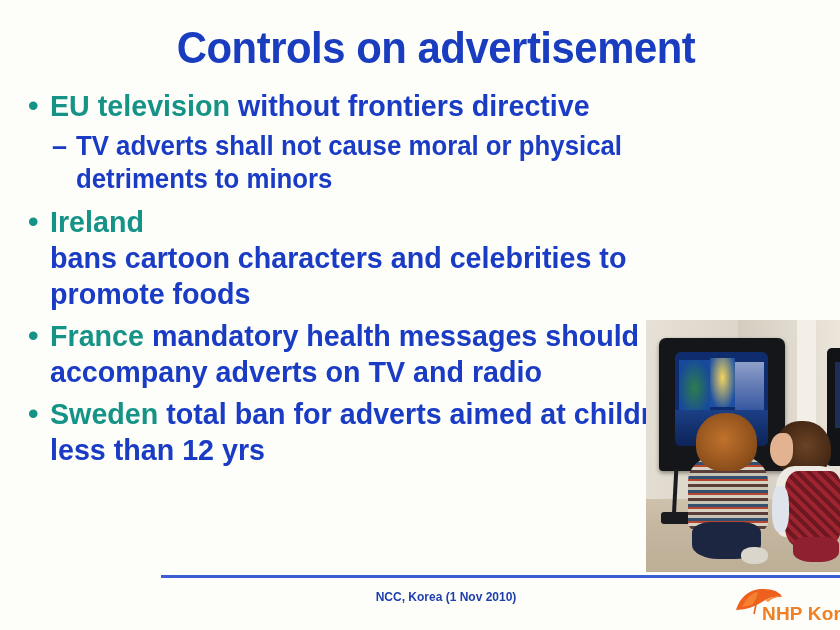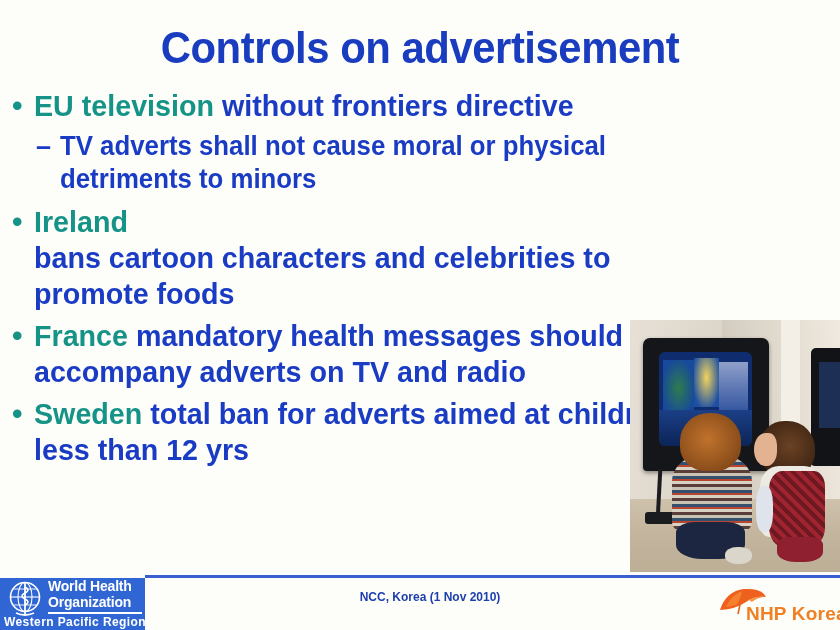--- a/index.html
+++ b/index.html
@@ -10,21 +10,21 @@
     width: 840px;
     height: 630px;
     background: #fdfefa;
     font-family: "Liberation Sans", sans-serif;
     overflow: hidden;
     position: relative;
   }
 
   #slide {
     position: absolute;
-    left: 0; top: 0;
+    left: 16px; top: 0;
     width: 736px;
     height: 630px;
     background: #fdfefa;
     padding-left: 27px;
   }
 
   
   #title {
     position: absolute;
     left: 0;
@@ -370,38 +370,20 @@
     <div class="ph-kid2-arm"></div>
     <div class="ph-kid2-leg"></div>
     <div class="ph-kid1-body"></div>
     <div class="ph-kid1-hair"></div>
     <div class="ph-kid1-pants"></div>
     <div class="ph-kid1-shoe"></div>
   </div>
 
   <div id="footer-rule"></div>
 
-  <div id="who-logo">
-    <svg class="who-emblem" viewBox="0 0 42 36">
-      <circle cx="21" cy="17" r="14.5" fill="none" stroke="#ffffff" stroke-width="1.6"></circle>
-      <ellipse cx="21" cy="17" rx="7" ry="14.5" fill="none" stroke="#ffffff" stroke-width="1.1"></ellipse>
-      <line x1="6.5" y1="17" x2="35.5" y2="17" stroke="#ffffff" stroke-width="1.1"></line>
-      <line x1="9" y1="9" x2="33" y2="9" stroke="#ffffff" stroke-width="0.9"></line>
-      <line x1="9" y1="25" x2="33" y2="25" stroke="#ffffff" stroke-width="0.9"></line>
-      <line x1="21" y1="2" x2="21" y2="34" stroke="#ffffff" stroke-width="1.8"></line>
-      <path d="M21 7 q6 3 0 6 q-6 3 0 6 q6 3 0 6" fill="none" stroke="#ffffff" stroke-width="1.6"></path>
-      <path d="M12 33 q9 4 18 0" fill="none" stroke="#ffffff" stroke-width="1.8"></path>
-    </svg>
-    <div class="who-text">
-      <div>World Health</div>
-      <div>Organization</div>
-    </div>
-    <div class="who-underline"></div>
-    <div class="who-region">Western Pacific Region</div>
-  </div>
 
   <div id="footer-center">NCC, Korea (1 Nov 2010)</div>
 
   <div id="nhp">
     <svg class="nhp-umbrella" viewBox="0 0 54 36">
       <path d="M4 26 Q10 7 28 5 Q46 4 50 13 Q38 12 30 18 Q20 25 4 26 Z" fill="#ef5f1e"></path>
       <path d="M10 23 Q16 10 27 7 Q24 16 20 21 Z" fill="#f5812f"></path>
       <path d="M33 16 Q41 11 49 13 Q42 13 36 18 Z" fill="#f79446"></path>
       <path d="M27 6 L22 30" stroke="#e2661f" stroke-width="1.6" fill="none"></path>
     </svg>

